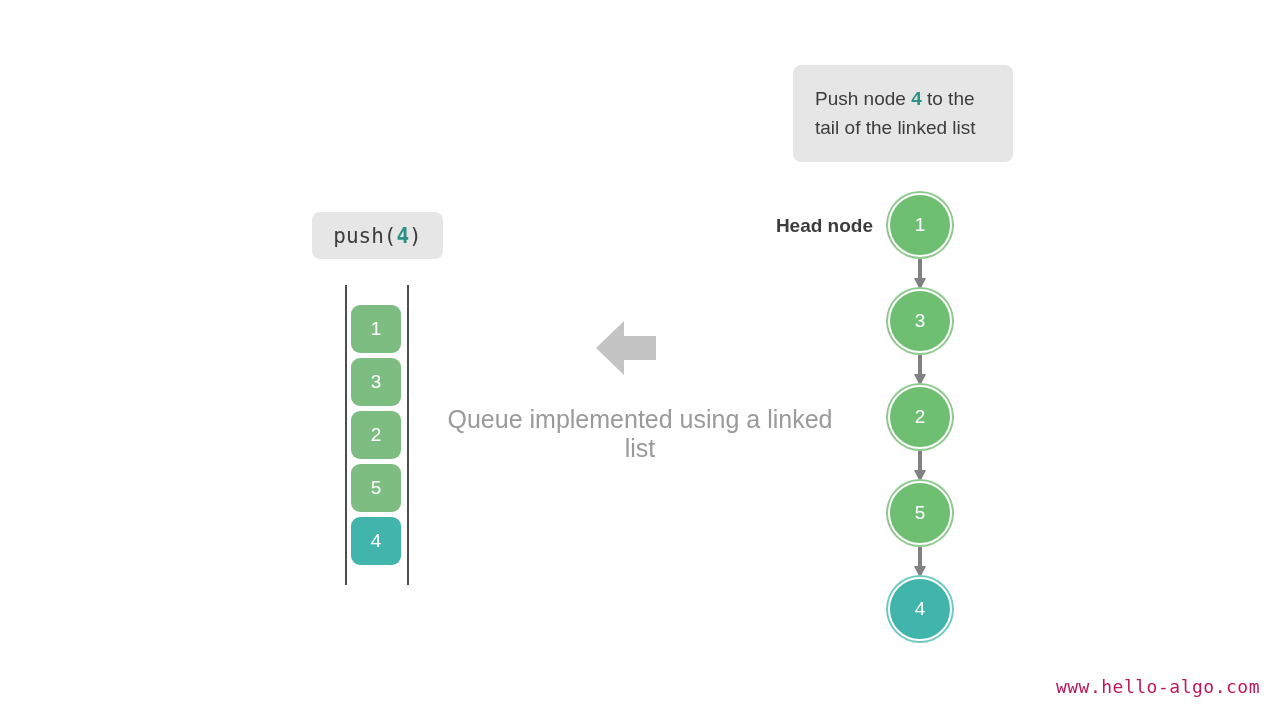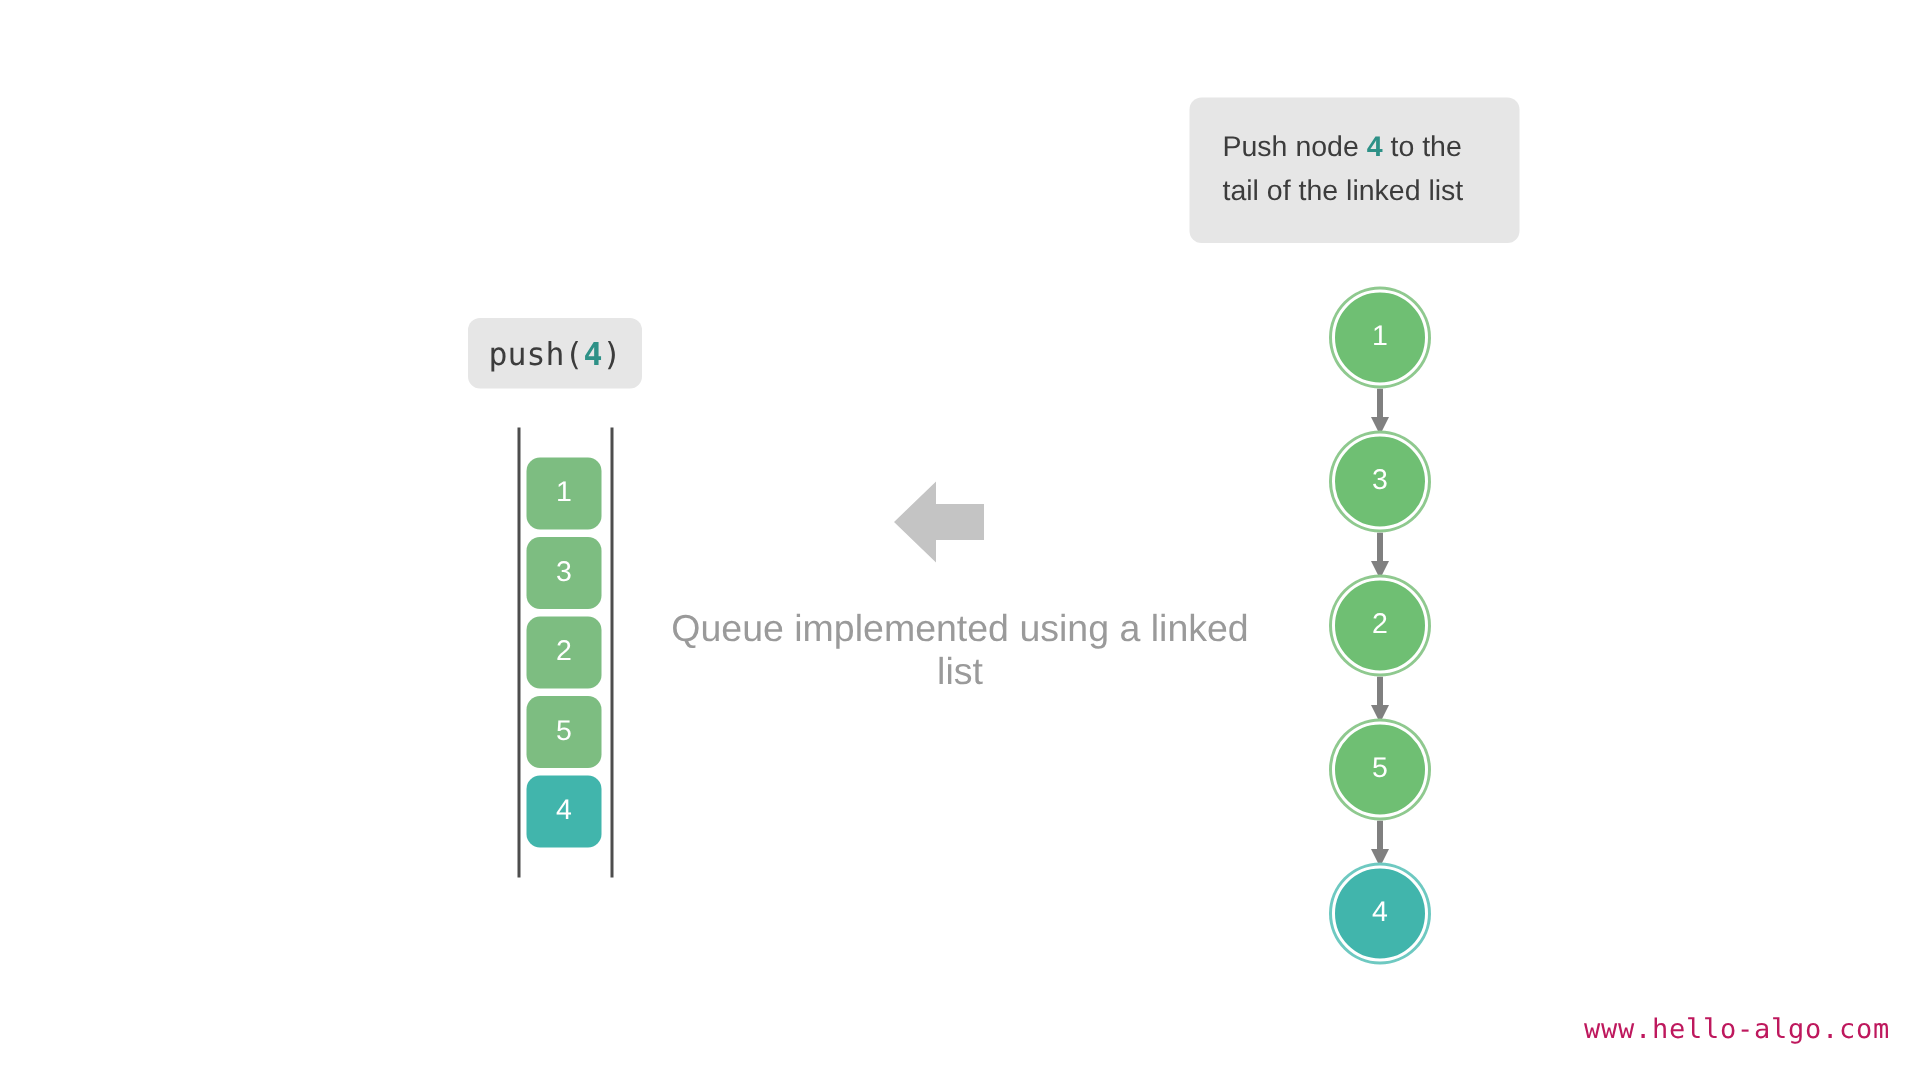--- a/index.html
+++ b/index.html
@@ -36,21 +36,21 @@
   .callout .hl {
     color: #2e9187;
     font-weight: bold;
   }
 
   
   .op-label {
     position: absolute;
     left: 312px;
     top: 212px;
-    width: 116px;
+    width: 131px;
     height: 47px;
     box-sizing: border-box;
     background: #e6e6e6;
     border-radius: 8px;
     display: flex;
     align-items: center;
     justify-content: center;
     font-family: "DejaVu Sans Mono", monospace;
     font-size: 21px;
     color: #3c3c3c;
@@ -229,20 +229,21 @@
   </div>
 
   <div class="big-arrow">
     <svg width="60" height="58" viewBox="0 0 60 58" xmlns="http://www.w3.org/2000/svg">
       <polygon points="0,29 28,2 28,17 60,17 60,41 28,41 28,56" fill="#c4c4c4"></polygon>
     </svg>
   </div>
 
   <div class="caption">Queue implemented using a linked list</div>
 
+  <div class="node-label label-head">Head node</div>
 
   <div class="linked-list">
     <div class="ll-node green" style="top:0px">1</div>
     <div class="ll-arrow" style="top:66px">
       <svg width="12" height="32" viewBox="0 0 12 32" xmlns="http://www.w3.org/2000/svg">
         <line x1="6" y1="0" x2="6" y2="22" stroke="#808080" stroke-width="4"></line>
         <polygon points="6,31 0,19 12,19" fill="#808080"></polygon>
       </svg>
     </div>
     <div class="ll-node green" style="top:96px">3</div>

